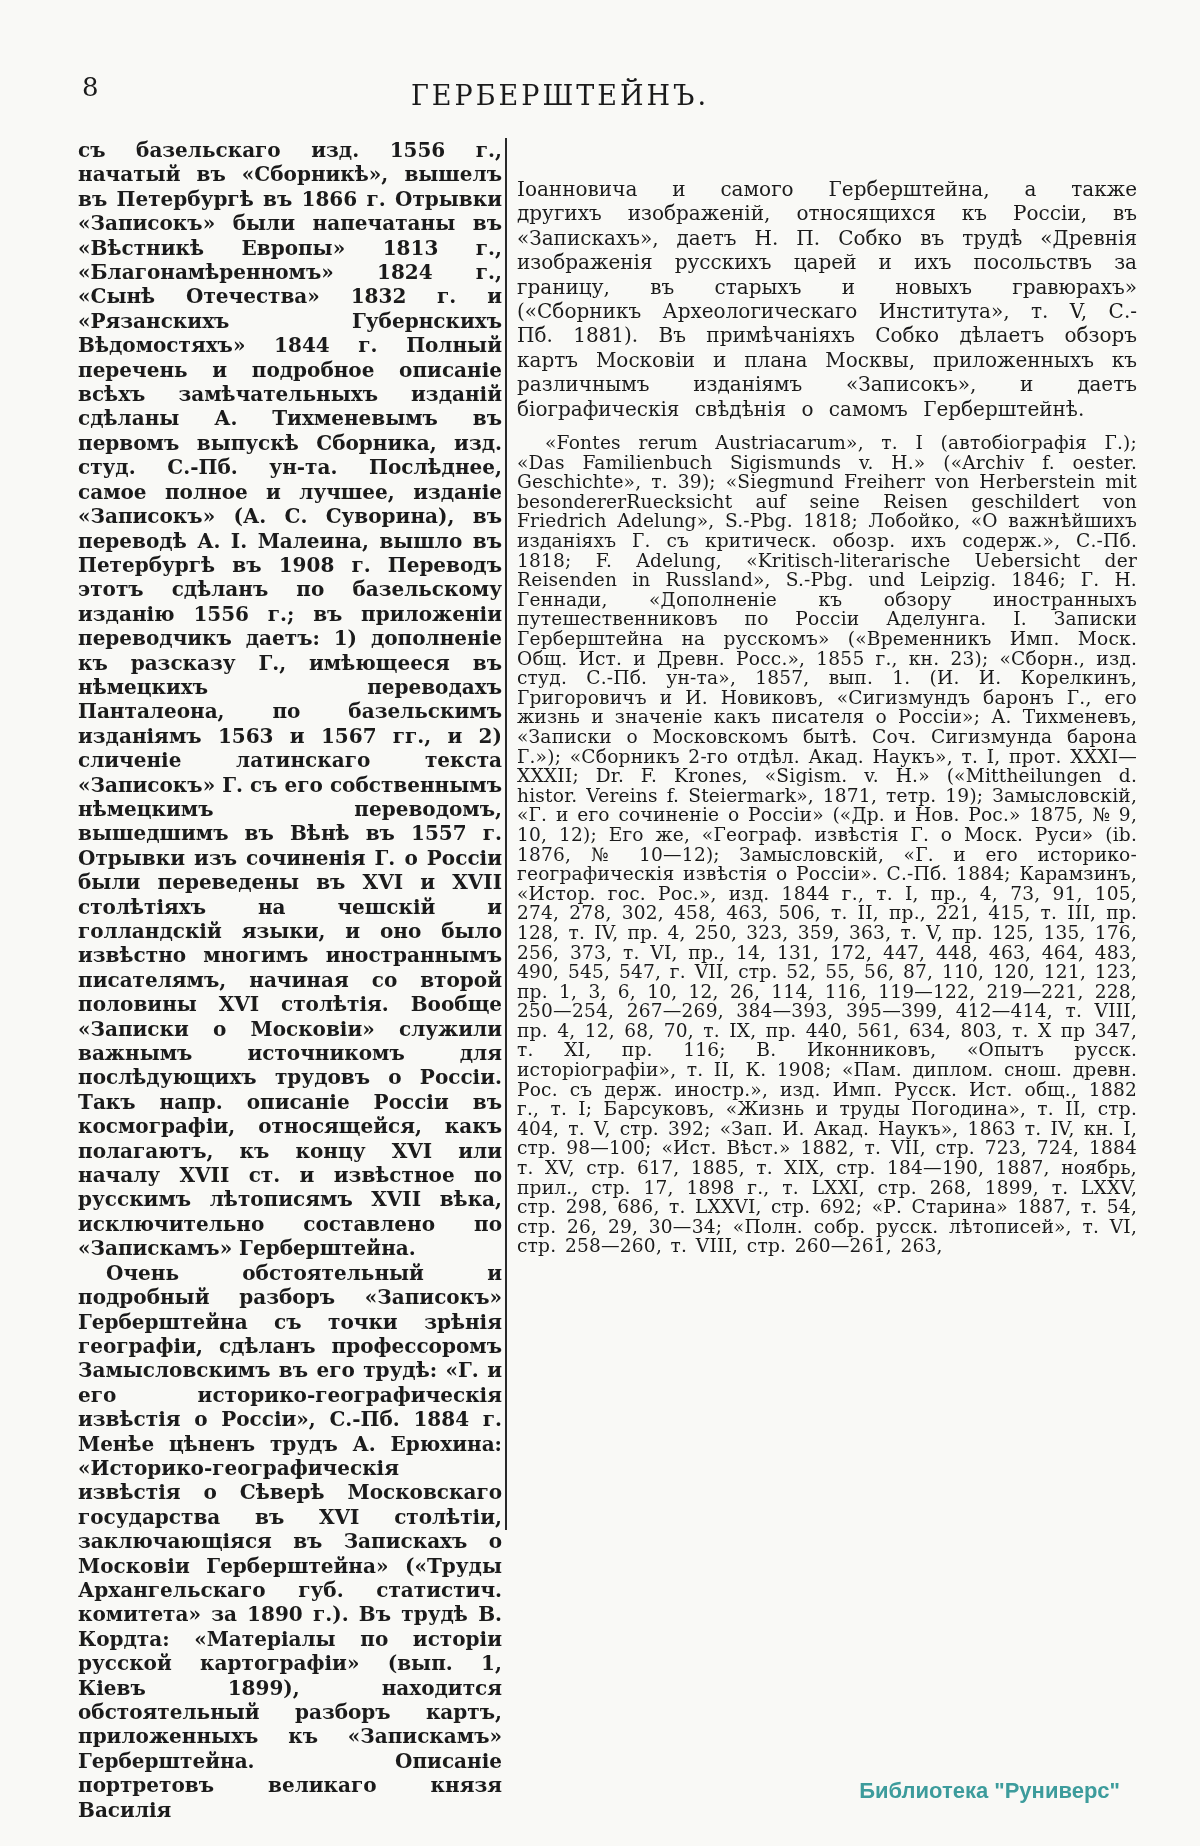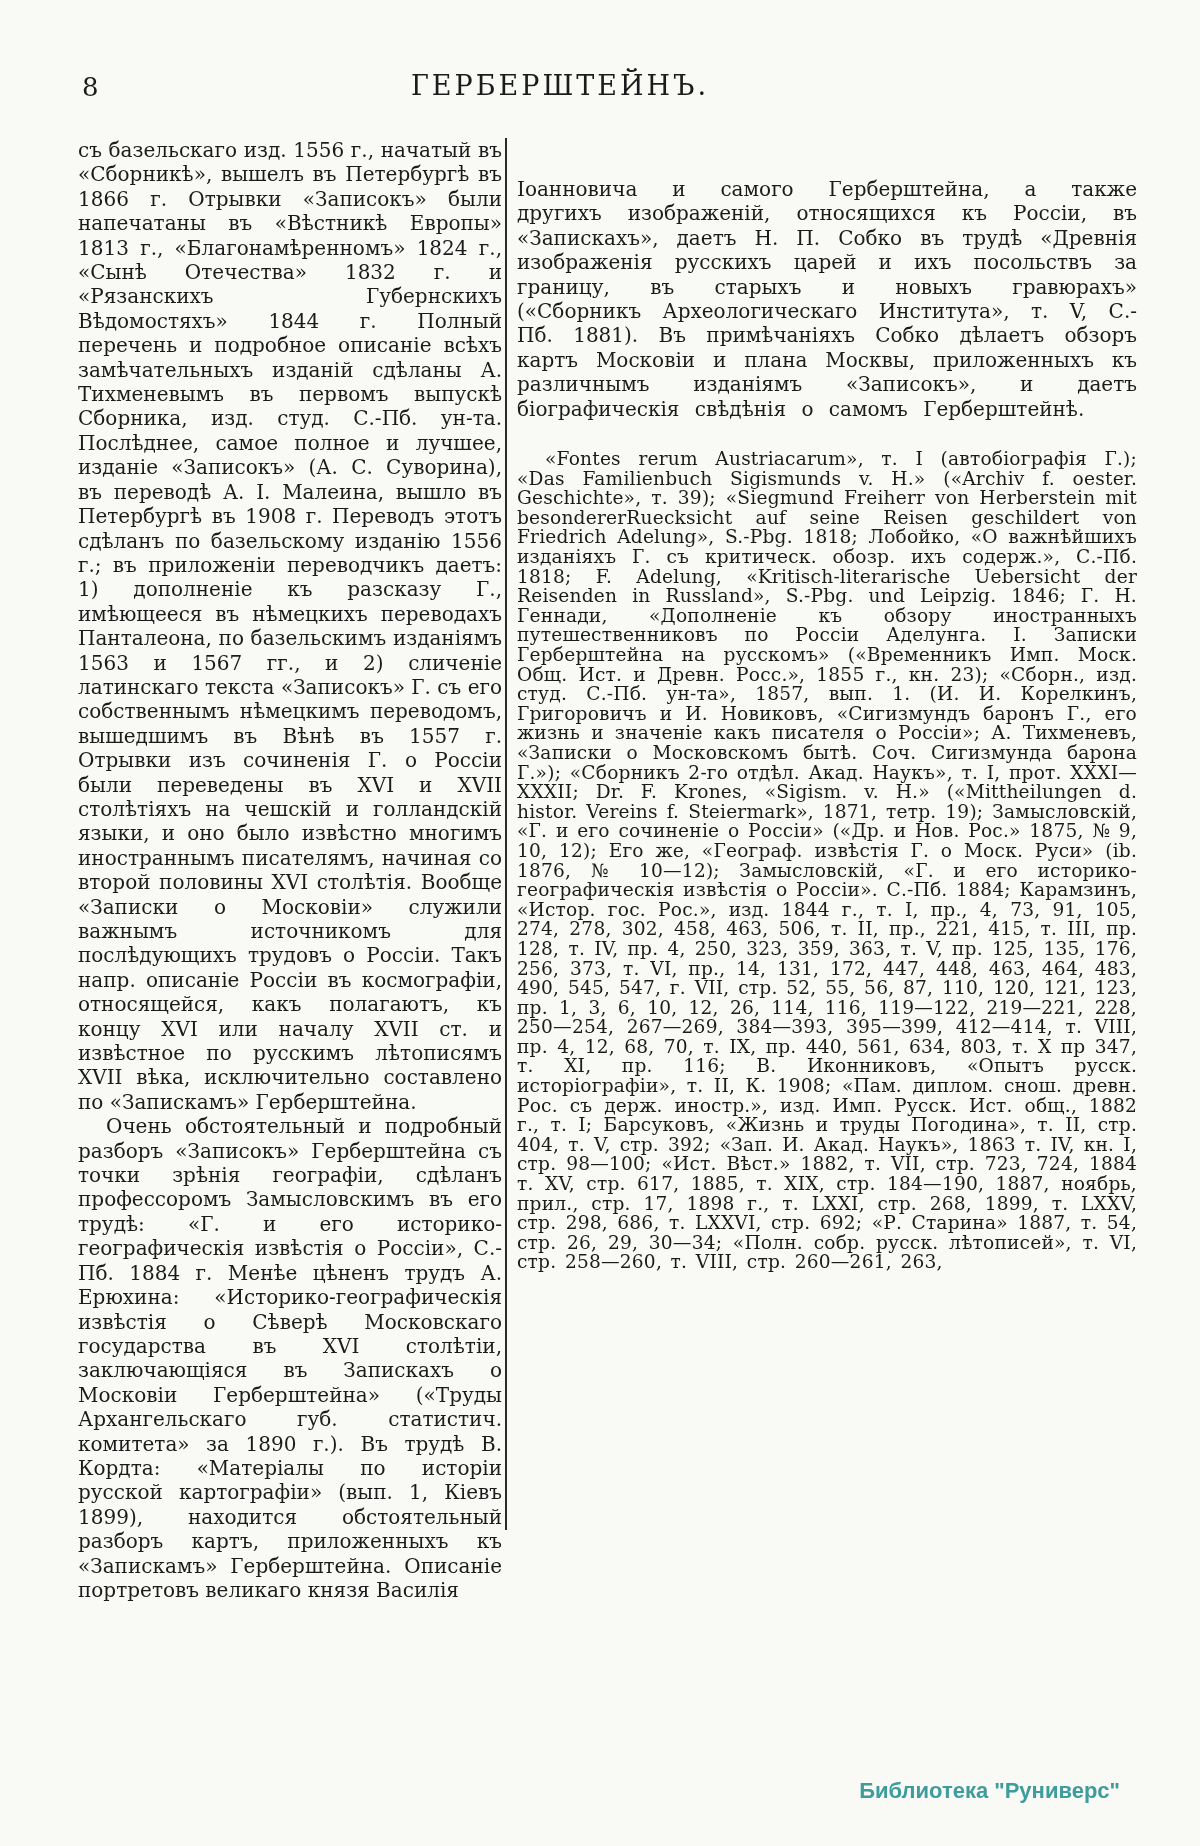--- a/index.html
+++ b/index.html
@@ -22,35 +22,36 @@
   .page-number {
     position: absolute;
     left: 82px;
     top: 72px;
     font-size: 26px;
   }
   .running-header {
     position: absolute;
     left: 300px;
     width: 520px;
-    top: 70px;
+    top: 80px;
     text-align: center;
     font-size: 27px;
     letter-spacing: 3px;
     white-space: nowrap;
   }
   .columns {
     position: absolute;
     top: 138px;
     left: 78px;
     display: flex;
     align-items: flex-start;
   }
   .col-left {
     width: 424px;
+    font-weight: bold;
   }
   .divider {
     width: 2px;
     background: #2a2a2a;
     height: 1392px;
     margin-left: 3px;
     margin-right: 10px;
     flex: none;
   }
   .col-right {
@@ -67,21 +68,21 @@
   }
   .col-right .main-para {
     word-spacing: 9px;
     margin-top: 39px;
   }
   p.small {
     font-size: 18.6px;
     line-height: 19.6px;
     letter-spacing: 0.2px;
     word-spacing: 2.5px;
-    margin-top: 28px;
+    margin-top: 12px;
   }
   .watermark {
     position: absolute;
     top: 1778px;
     right: 80px;
     font-family: "Liberation Sans", sans-serif;
     font-weight: bold;
     font-size: 22px;
     white-space: nowrap;
   }

